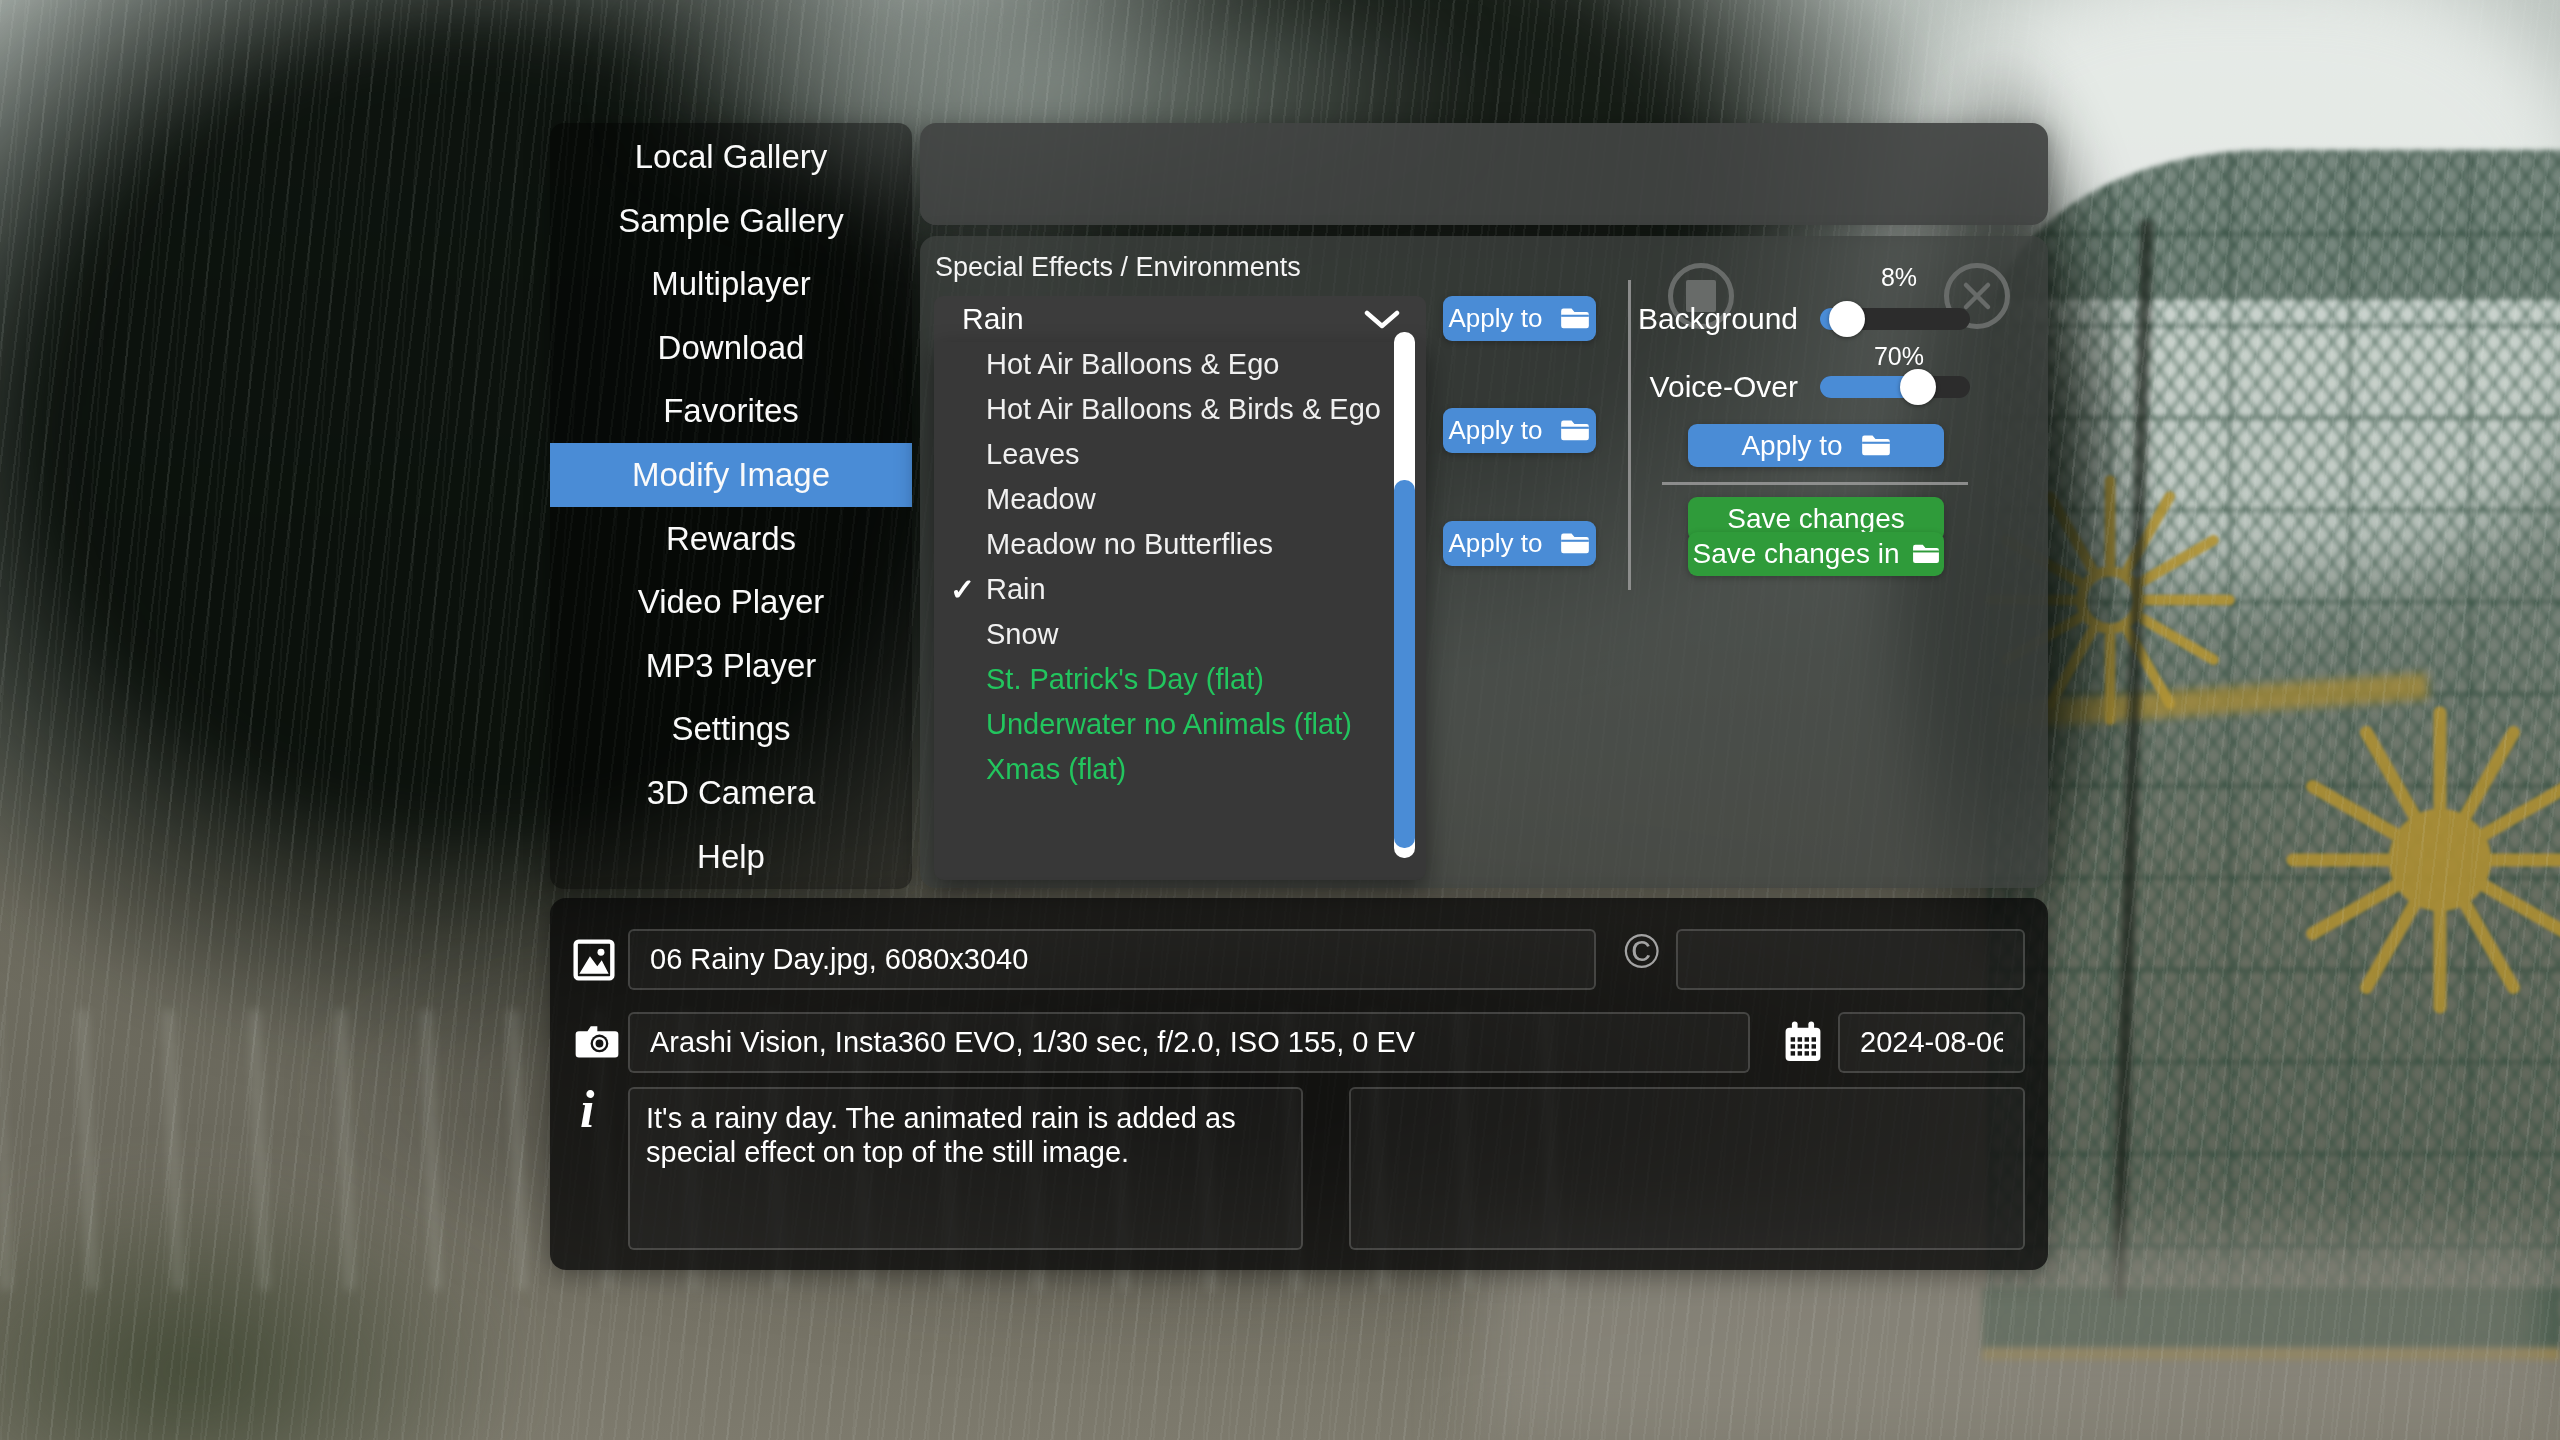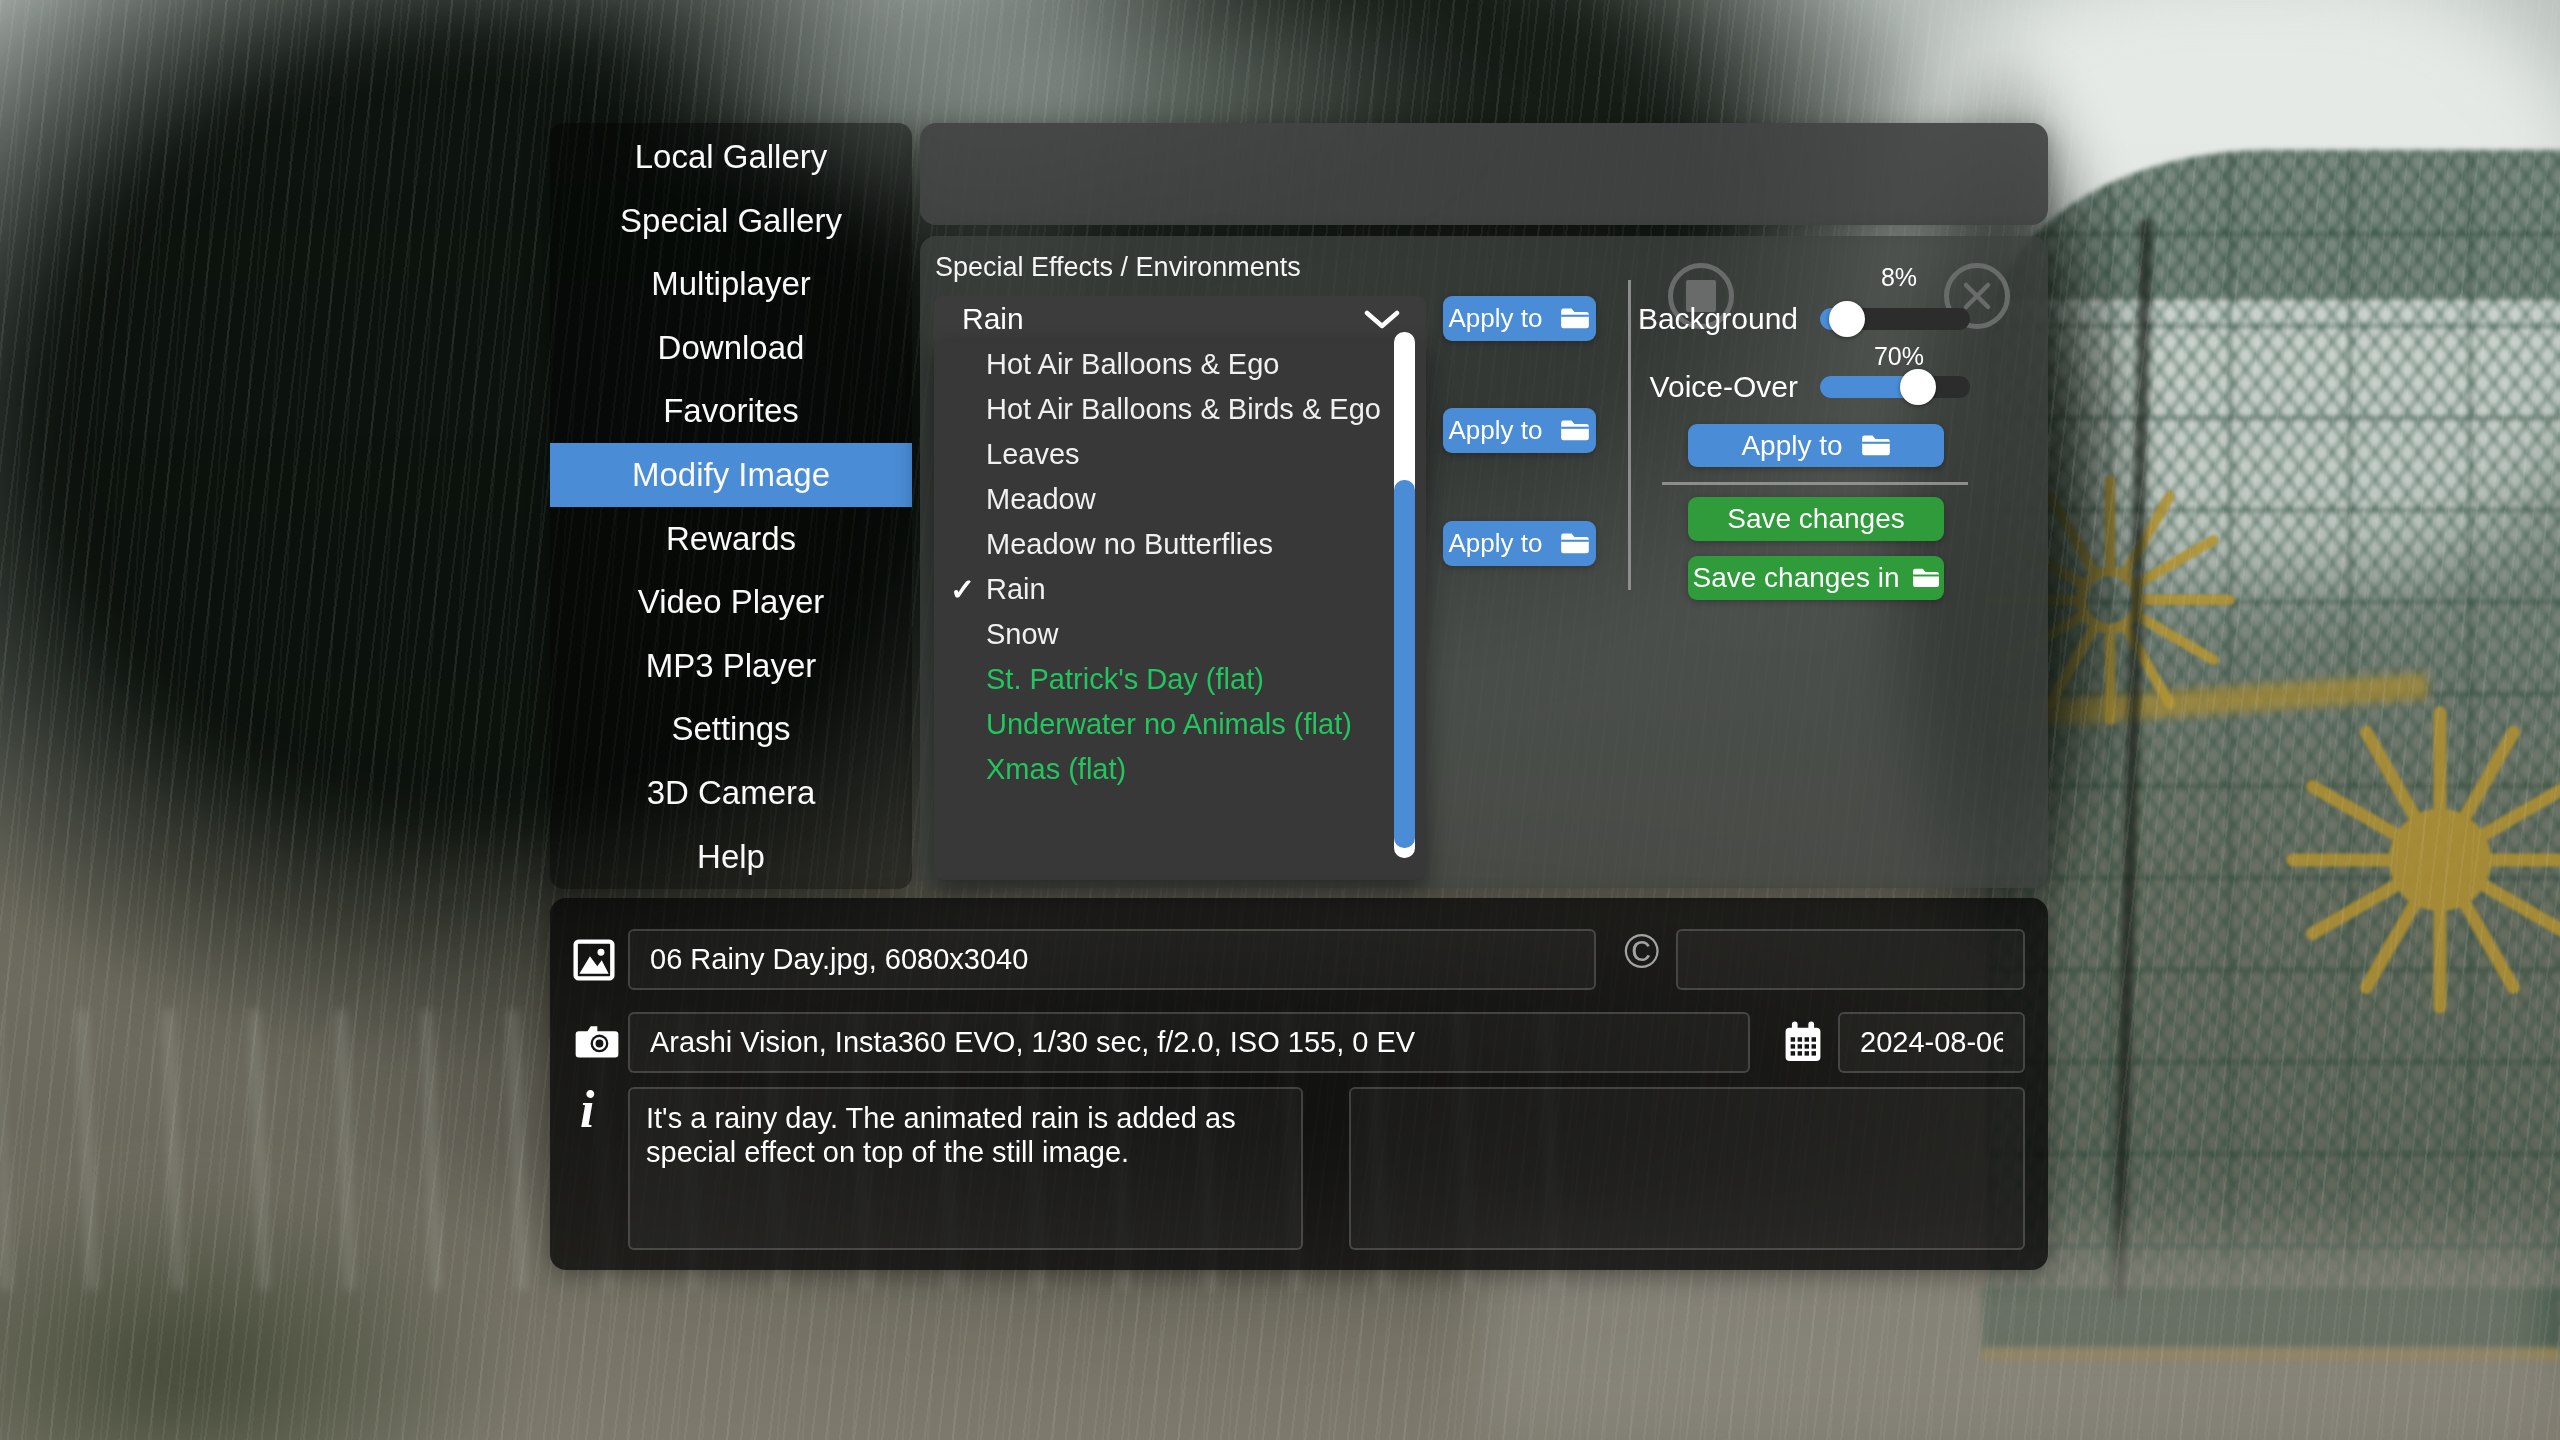--- a/index.html
+++ b/index.html
@@ -140,21 +140,21 @@
     <div class="bgl sky-gap"></div>
     <div class="bgl ground-dark"></div>
     <div class="bgl grass-bl"></div>
     <div class="bgl gravel-br"></div>
     <div class="bgl litter"></div>
     <div class="bgl rain"></div>
   </div>
 
   <nav class="panel" id="sidebar">
       <div class="menu-item">Local Gallery</div>
-      <div class="menu-item">Special Gallery</div>
+      <div class="menu-item">Sample Gallery</div>
       <div class="menu-item">Multiplayer</div>
       <div class="menu-item">Download</div>
       <div class="menu-item">Favorites</div>
       <div class="menu-item active">Modify Image</div>
       <div class="menu-item">Rewards</div>
       <div class="menu-item">Video Player</div>
       <div class="menu-item">MP3 Player</div>
       <div class="menu-item">Settings</div>
       <div class="menu-item">3D Camera</div>
       <div class="menu-item">Help</div>
@@ -270,21 +270,21 @@
       <path d="M1 3 a2 2 0 0 1 2 -2 h7 l2.5 3 H23 a2 2 0 0 1 2 2 v10 a2 2 0 0 1 -2 2 H3 a2 2 0 0 1 -2 -2 z" fill="#fff"></path>
       <rect class="slot" x="1" y="6.3" width="24" height="1.8"></rect>
     </svg>
   </div>
 
   <div class="divider-h"></div>
 
   <div class="btn green" style="left:1688px;top:497px;width:256px;height:44px;font-size:28px;">
     <span>Save changes</span>
   </div>
-  <div class="btn green" style="left:1688px;top:556px;width:256px;height:44px;font-size:28px;gap:12px;">
+  <div class="btn green" style="left:1688px;top:532px;width:256px;height:44px;font-size:28px;gap:12px;">
     <span>Save changes in</span>
     <svg width="28" height="23" viewBox="0 0 26 20">
       <path d="M1 3 a2 2 0 0 1 2 -2 h7 l2.5 3 H23 a2 2 0 0 1 2 2 v10 a2 2 0 0 1 -2 2 H3 a2 2 0 0 1 -2 -2 z" fill="#fff"></path>
       <rect class="slot" x="1" y="6.3" width="24" height="1.8"></rect>
     </svg>
   </div>
 
   <div class="panel" id="meta"></div>
 
   <svg class="abs" style="left:572px;top:938px;" width="44" height="44" viewBox="0 0 24 24">

